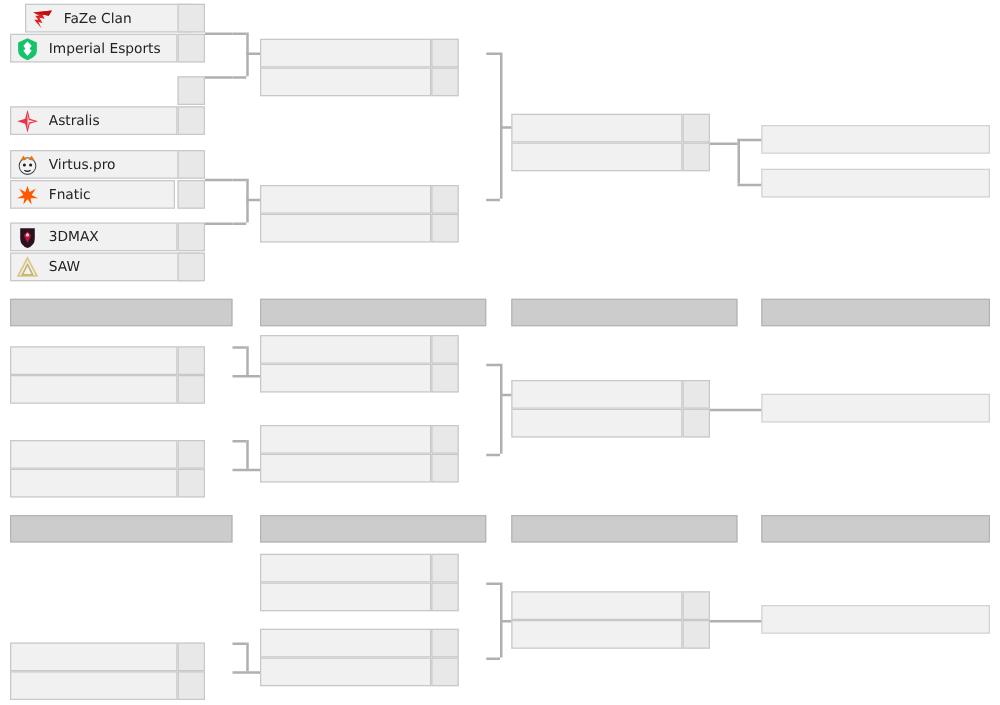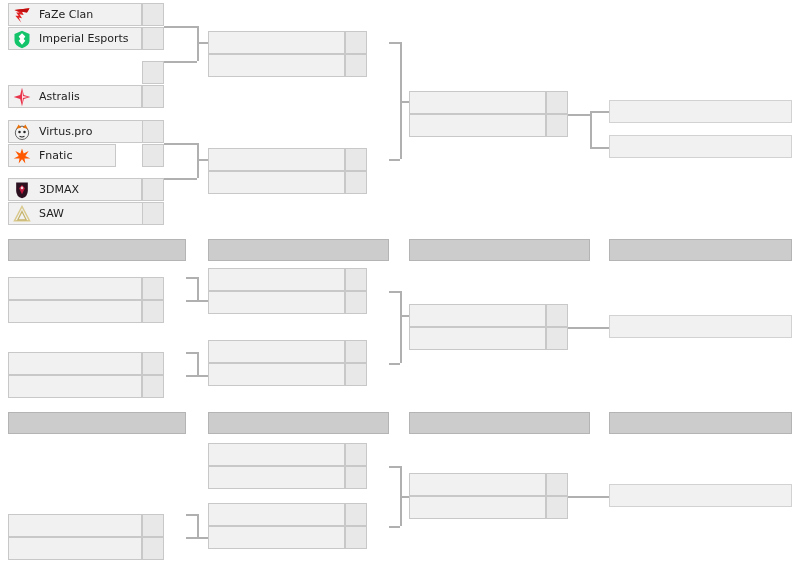--- a/index.html
+++ b/index.html
@@ -56,21 +56,21 @@
 
 <div id="bracket">
     <div class="hdr" style="left: 8px; top: 239px; width: 178px;"></div>
     <div class="hdr" style="left: 208px; top: 239px; width: 181px;"></div>
     <div class="hdr" style="left: 409px; top: 239px; width: 181px;"></div>
     <div class="hdr" style="left: 609px; top: 239px; width: 183px;"></div>
     <div class="hdr" style="left: 8px; top: 412px; width: 178px;"></div>
     <div class="hdr" style="left: 208px; top: 412px; width: 181px;"></div>
     <div class="hdr" style="left: 409px; top: 412px; width: 181px;"></div>
     <div class="hdr" style="left: 609px; top: 412px; width: 183px;"></div>
-    <div class="cell team" style="left: 8px; top: 3px; width: 134px; height: 23px;">
+    <div class="cell team" style="left: 20px; top: 3px; width: 134px; height: 23px;">
       <span class="logo">
         <svg viewBox="0 0 24 24" width="20" height="20">
           <path d="M3 6 L21 4 L18 9 L12 8 L14 12 L9 11 L12 16 L8 15 L11 21 L4 13 L8 13 L5 9 L9 9 Z" fill="#e02020"></path>
           <path d="M3 6 L21 4 L18 9 L12 8 Z" fill="#c00d0d"></path>
         </svg>
       </span>
       <span class="tname">FaZe Clan</span>
     </div>
     <div class="score" style="left: 142px; top: 3px; width: 22px; height: 23px;"></div>
     <div class="cell team" style="left: 8px; top: 27px; width: 134px; height: 23px;">
@@ -100,21 +100,21 @@
           <circle cx="12" cy="13" r="8" fill="#f3f3f3" stroke="#444" stroke-width="1"></circle>
           <path d="M5 8 L8 3 L11 7 Z M19 8 L16 3 L13 7 Z" fill="#e8720c"></path>
           <circle cx="9" cy="12" r="1.5" fill="#222"></circle>
           <circle cx="15" cy="12" r="1.5" fill="#222"></circle>
           <path d="M9 17 Q12 19 15 17" stroke="#222" stroke-width="1.3" fill="none"></path>
         </svg>
       </span>
       <span class="tname">Virtus.pro</span>
     </div>
     <div class="score" style="left: 142px; top: 120px; width: 22px; height: 23px;"></div>
-    <div class="cell team" style="left: 8px; top: 144px; width: 108px; height: 23px;">
+    <div class="cell team" style="left: 8px; top: 144px; width: 132px; height: 23px;">
       <span class="logo">
         <svg viewBox="0 0 24 24" width="20" height="20">
           <path d="M12 3 L14 9 L20 6 L16 12 L22 15 L15 15 L16 21 L12 16 L8 21 L9 15 L2 15 L8 12 L4 6 L10 9 Z" fill="#ff5900"></path>
         </svg>
       </span>
       <span class="tname">Fnatic</span>
     </div>
     <div class="score" style="left: 142px; top: 144px; width: 22px; height: 23px;"></div>
     <div class="cell team" style="left: 8px; top: 178px; width: 134px; height: 23px;">
       <span class="logo">

